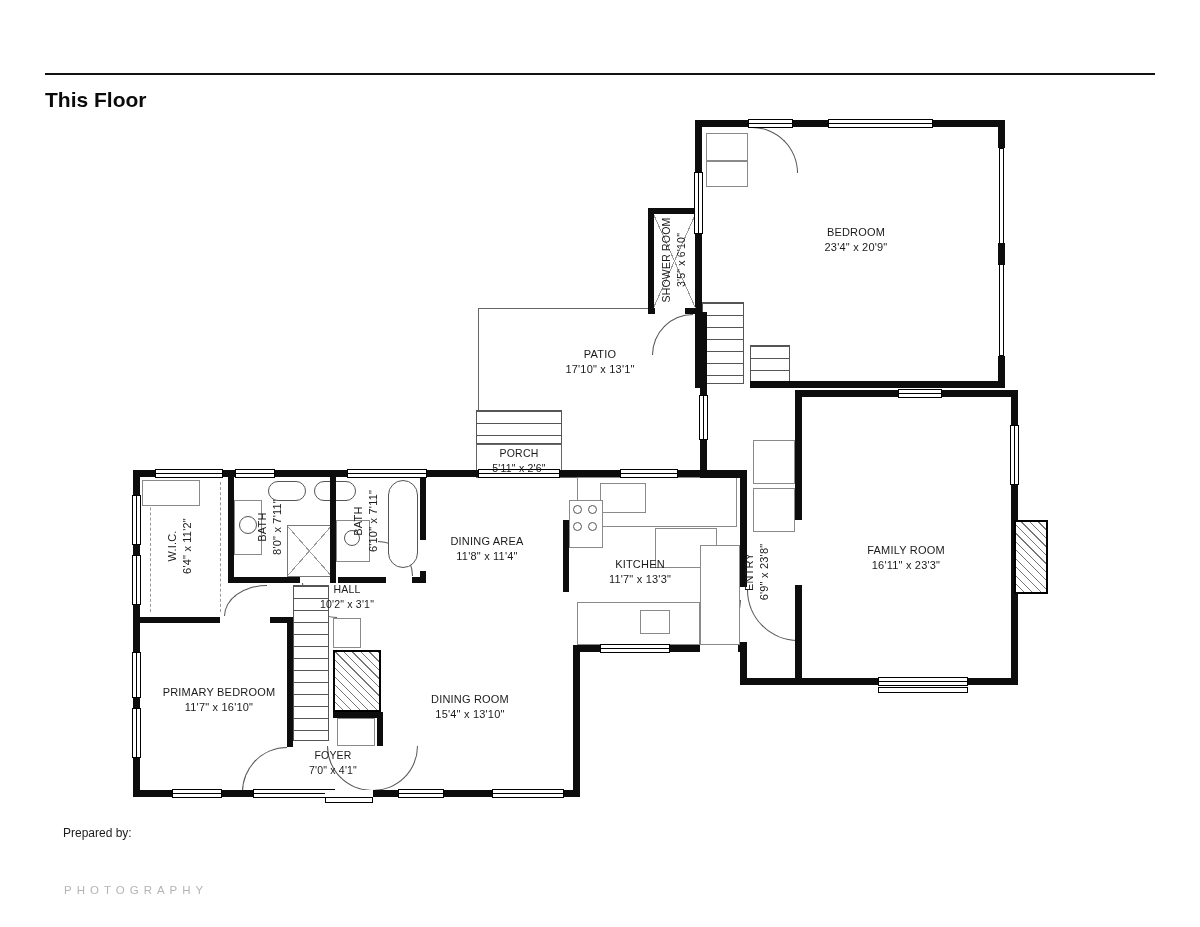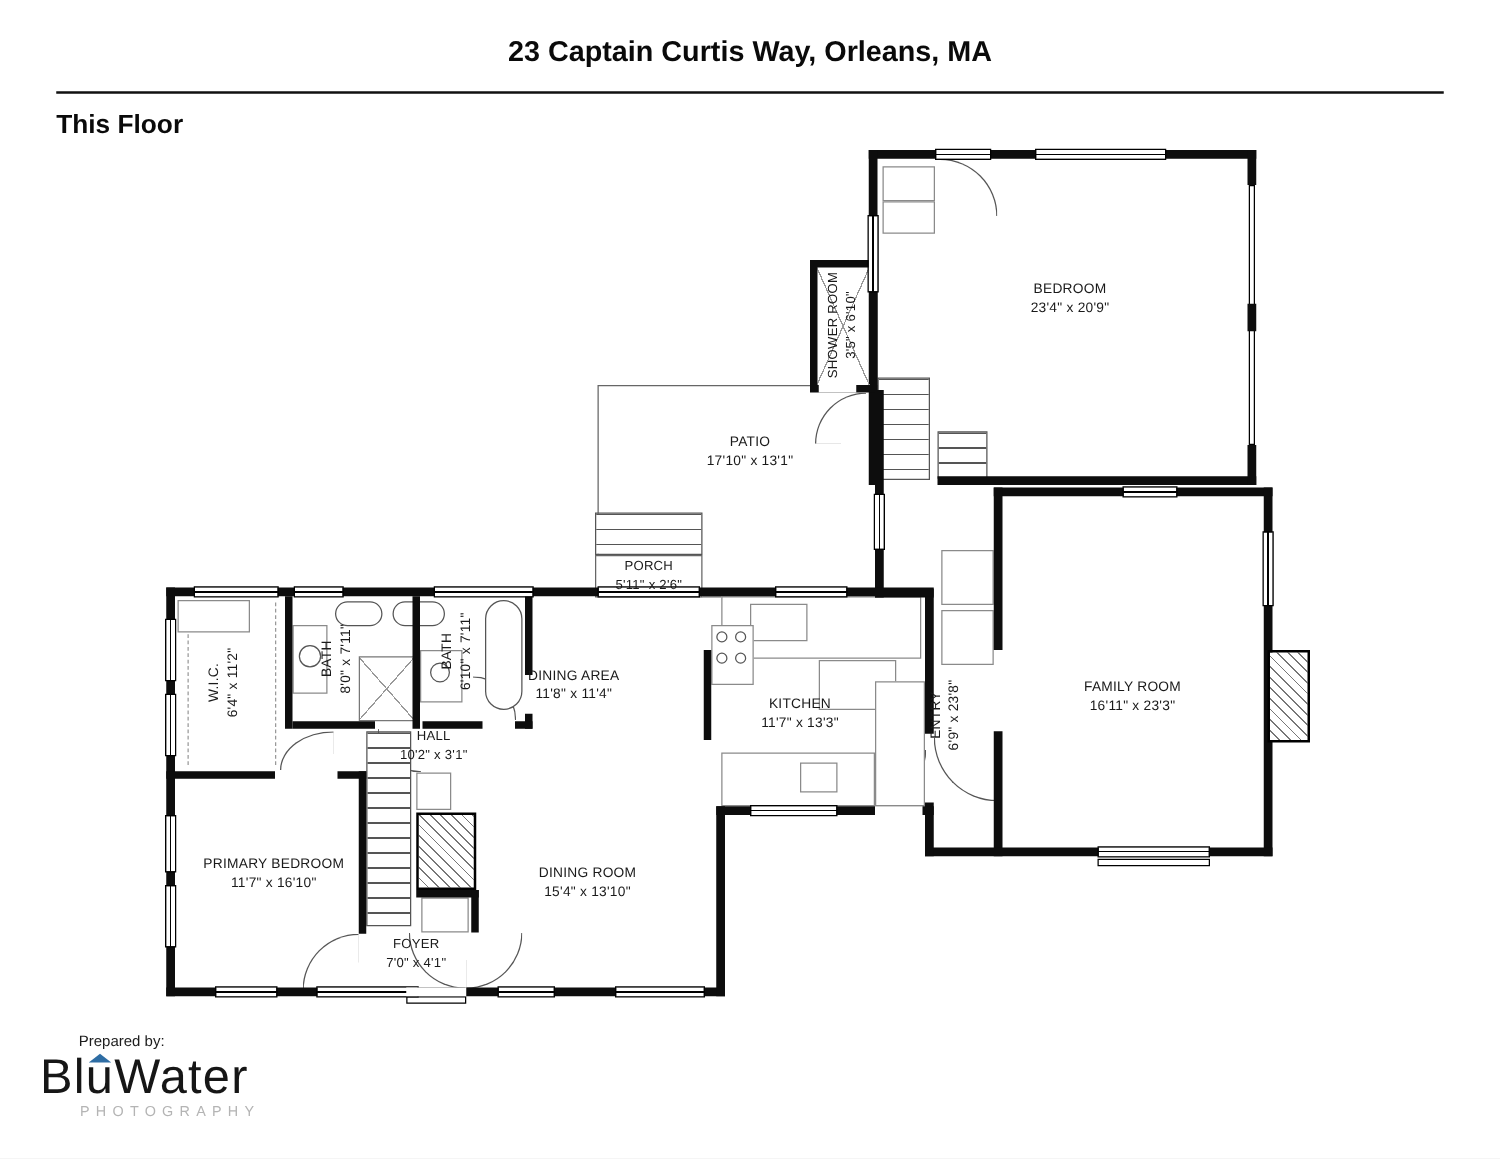--- a/index.html
+++ b/index.html
@@ -40,21 +40,20 @@
   .logo .tri{position:absolute;left:50%;top:3px;transform:translateX(-50%);width:0;height:0;
              border-left:9px solid transparent;border-right:9px solid transparent;border-bottom:7px solid #2e6da4;}
   .logo-sub{position:absolute;left:64px;top:884px;font-size:11.5px;letter-spacing:5px;color:#b4b4b4;z-index:5;}
   .disclaimer{position:absolute;left:920px;top:852px;width:252px;font-size:9.5px;line-height:1.5;color:#3a3a3a;z-index:5;}
 </style>
 </head>
 <body>
 
 <div id="page">
 
-  <div class="title">23 Captain Curtis Way, Orleans, MA</div>
   <div class="rule"></div>
   <div class="floorlabel">This Floor</div>
 
   <div>
 
     <div class="w" style="left:695px;top:120px;width:310px;height:7px"></div>
     <div class="winh" style="left:748px;top:119px;width:45px"></div>
     <div class="winh" style="left:828px;top:119px;width:105px"></div>
     <div class="w" style="left:695px;top:120px;width:7px;height:268px"></div>
     <div class="winv" style="left:694px;top:172px;height:62px"></div>
@@ -217,30 +216,27 @@
     <div class="lite" style="left:600px;top:483px;width:46px;height:30px"></div>
     <div class="lite" style="left:569px;top:500px;width:34px;height:48px"></div>
     <div class="circ" style="left:573px;top:505px;width:9px;height:9px"></div>
     <div class="circ" style="left:588px;top:505px;width:9px;height:9px"></div>
     <div class="circ" style="left:573px;top:522px;width:9px;height:9px"></div>
     <div class="circ" style="left:588px;top:522px;width:9px;height:9px"></div>
     <div class="lite" style="left:655px;top:528px;width:62px;height:40px"></div>
     <div class="lite" style="left:700px;top:545px;width:40px;height:100px"></div>
     <div class="lite" style="left:577px;top:602px;width:123px;height:43px"></div>
     <div class="lite" style="left:640px;top:610px;width:30px;height:24px"></div>
-    <div class="room" style="left:459px;top:549px">
+    <div class="room" style="left:487px;top:549px">
       <span class="nm">DINING AREA</span>
       <span class="dm">11'8" x 11'4"</span>
     </div>
     <div class="room" style="left:640px;top:572px">
       <span class="nm">KITCHEN</span>
       <span class="dm">11'7" x 13'3"</span>
     </div>
 
   </div>
 
   <div class="prepared">Prepared by:</div>
-  <div class="logo">
-    <span>Bl</span><span class="umark"><span>u</span><span class="tri"></span></span><span>Water</span>
-  </div>
   <div class="logo-sub">PHOTOGRAPHY</div>
 
 </div>
 
 </body></html>

